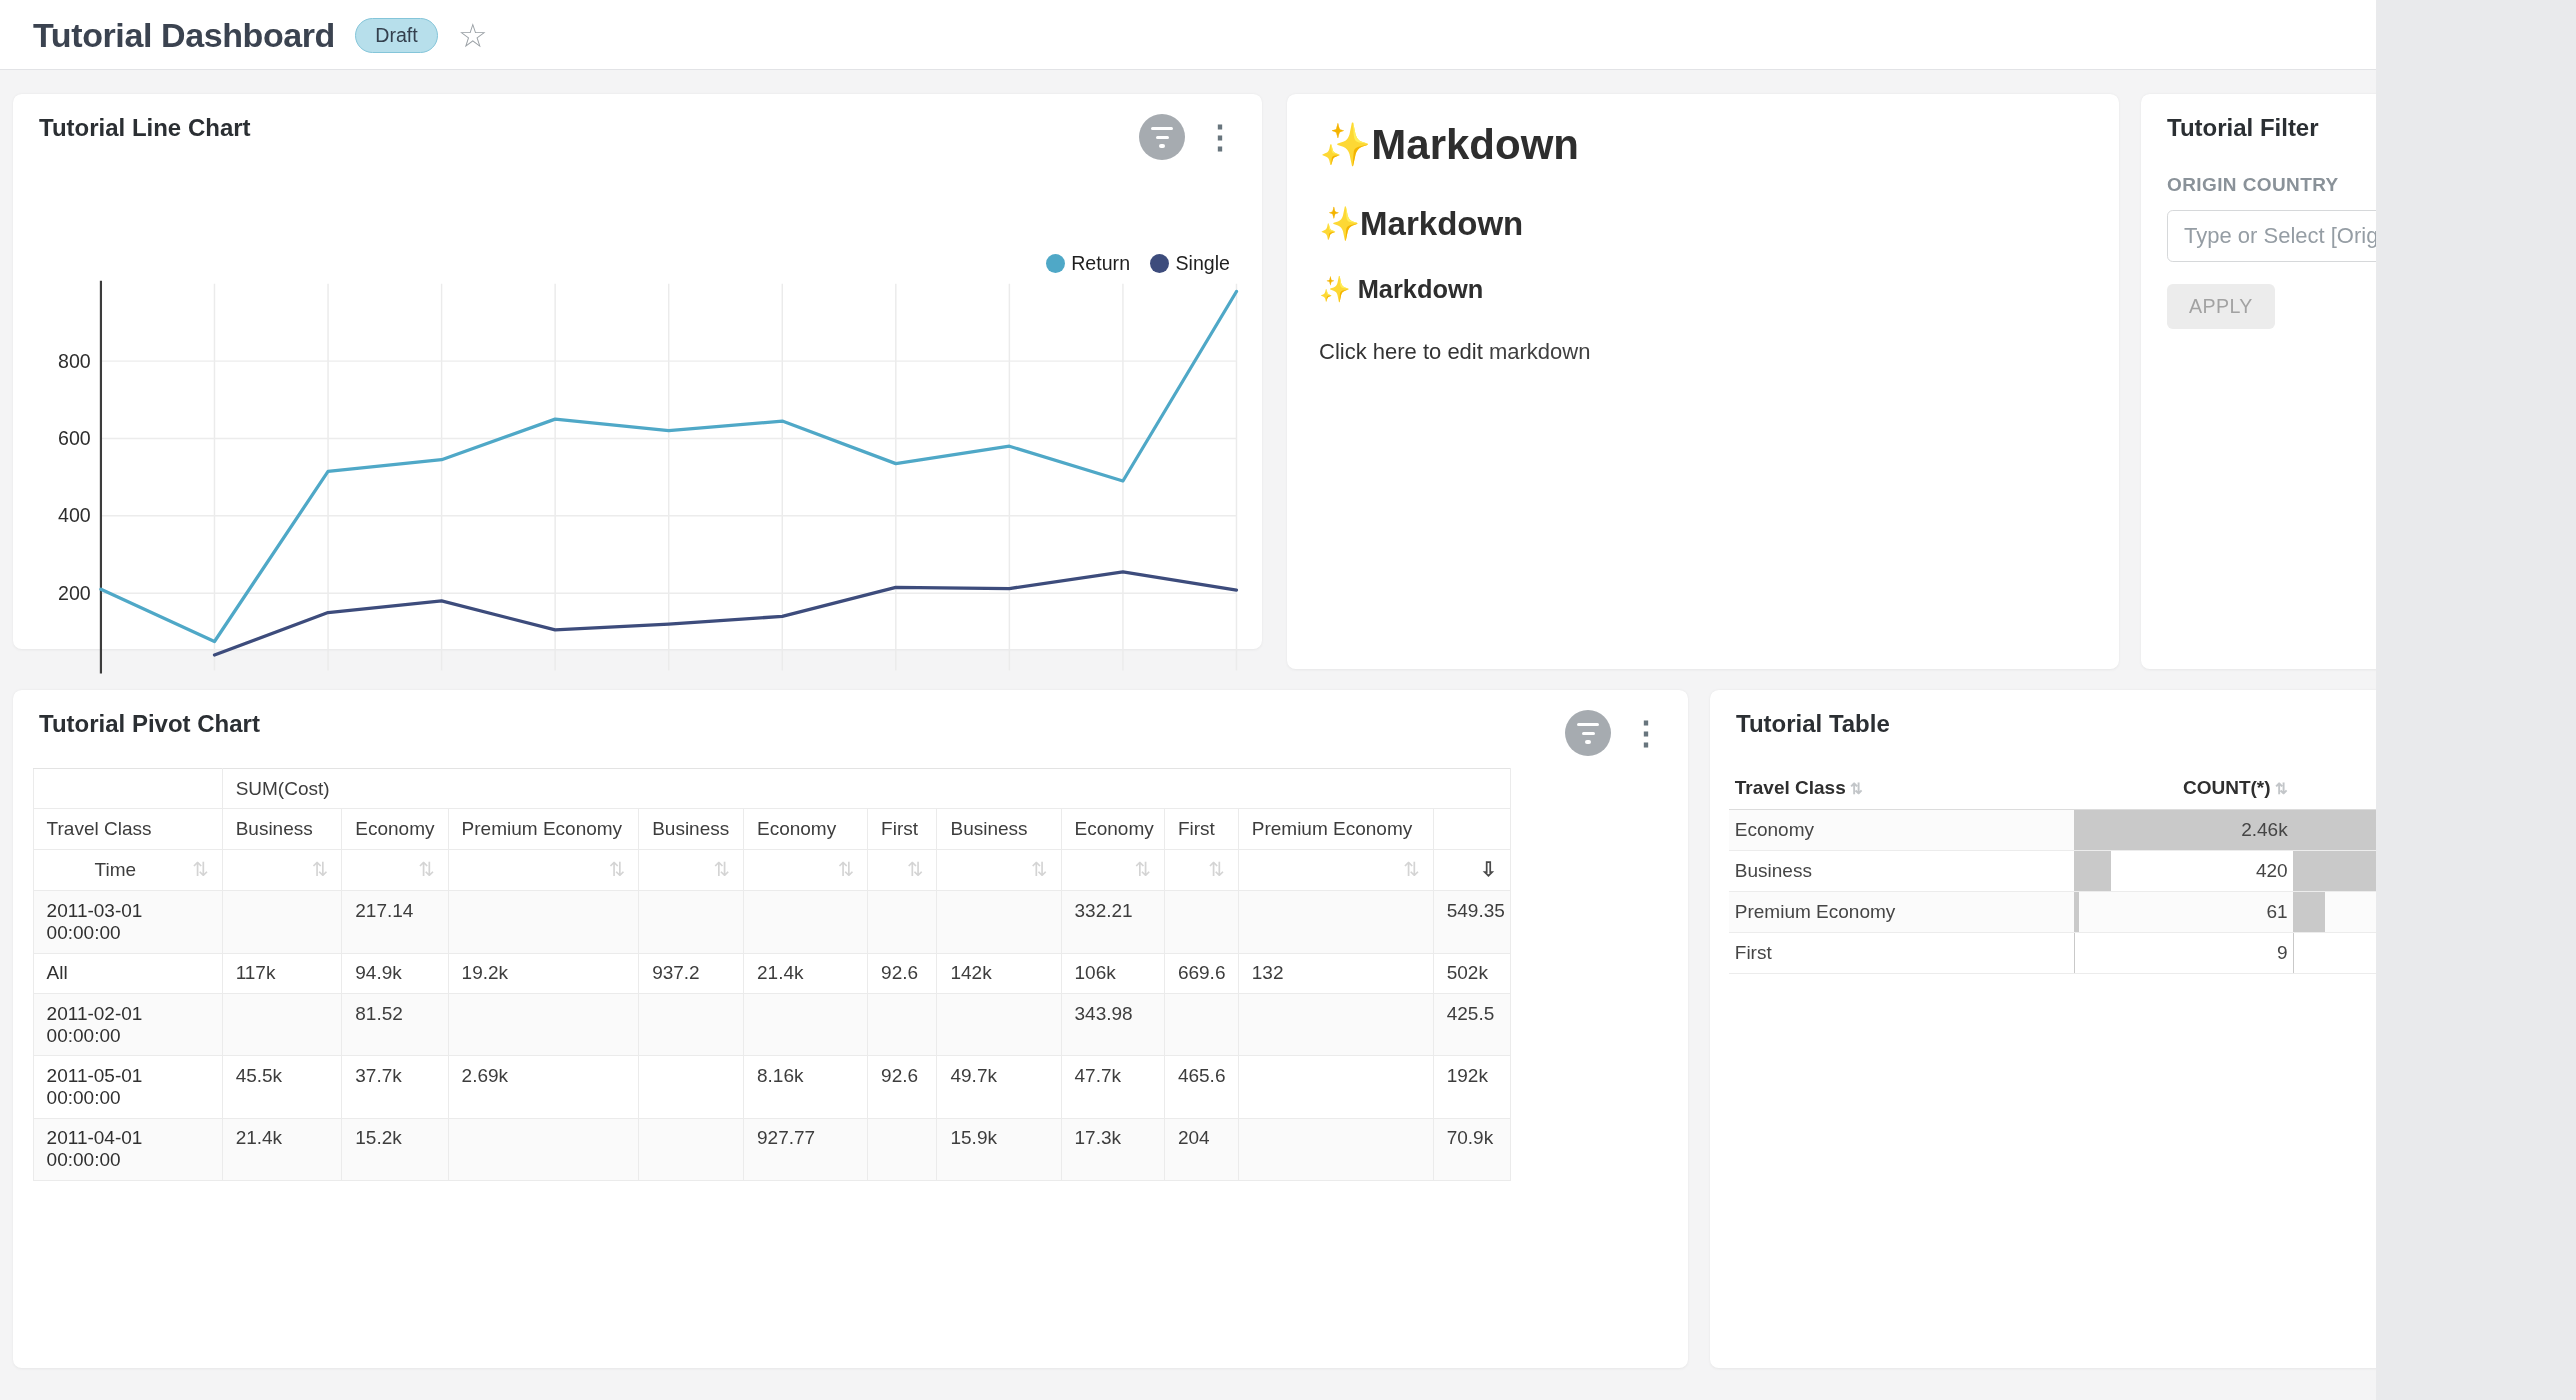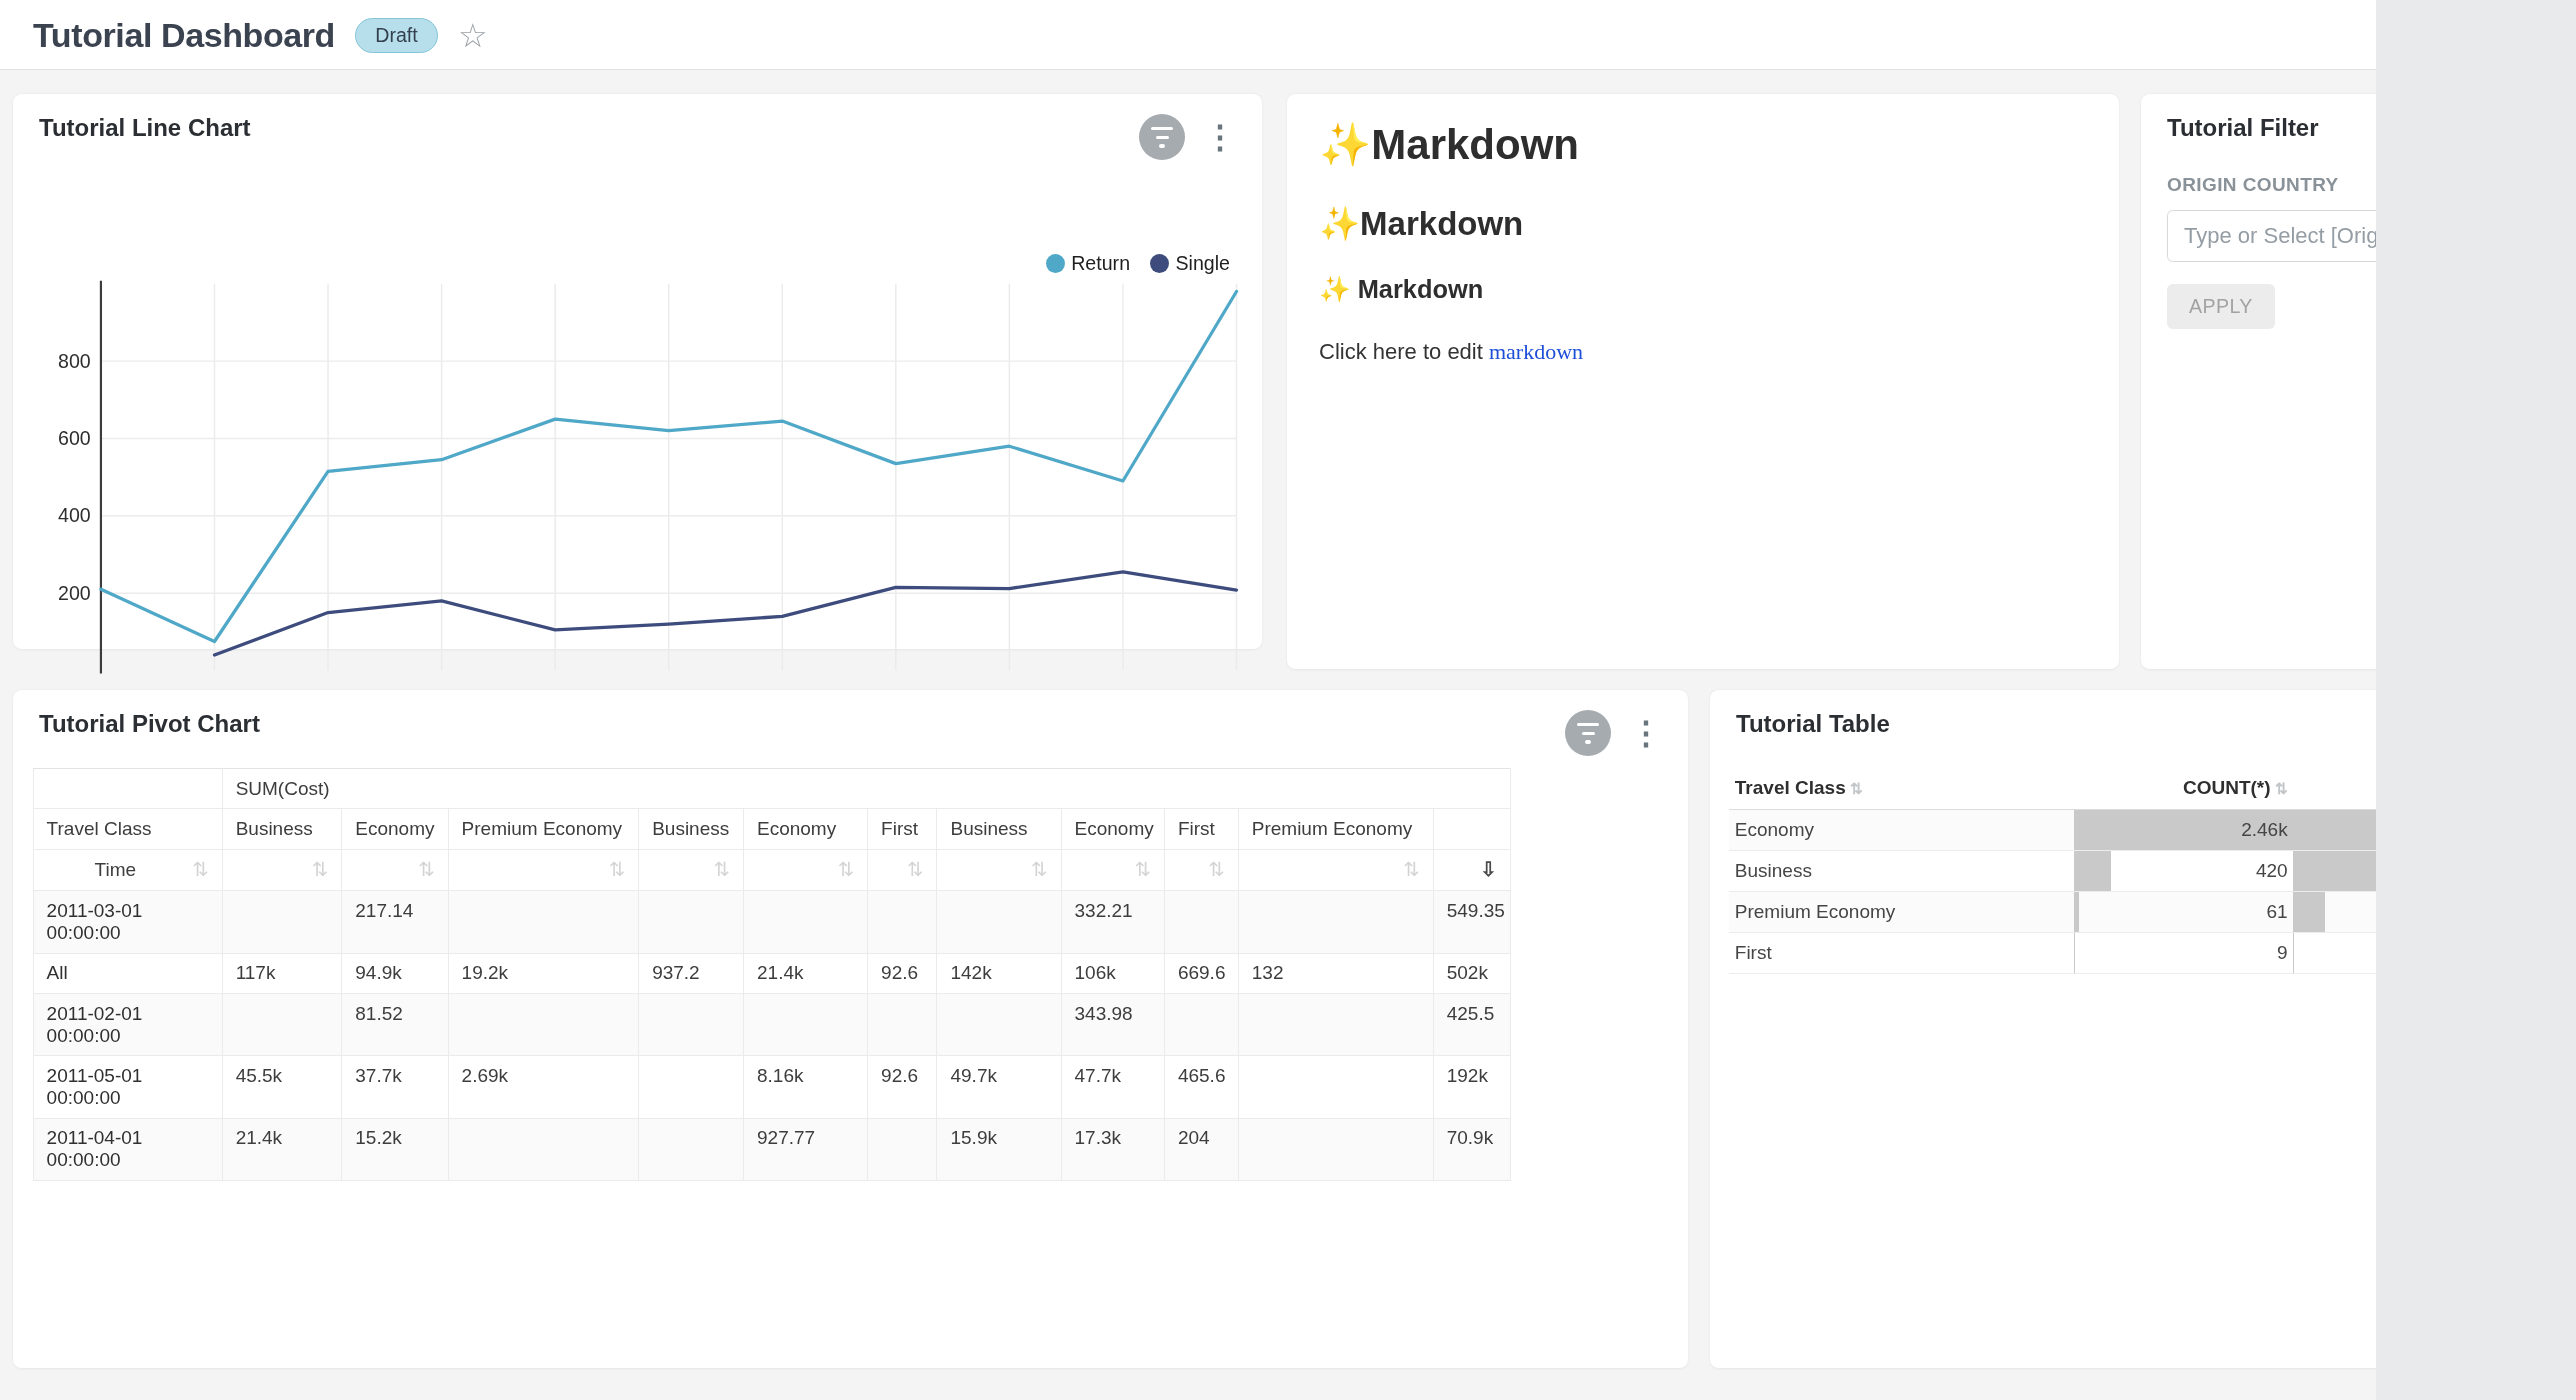--- a/index.html
+++ b/index.html
@@ -46,21 +46,21 @@
   .legend-label { font-size:19.6px; color:#1f1f1f; }
   #line-svg { position:absolute; left:19px; top:181px; }
   svg text { font-family:"Liberation Sans", sans-serif; }
 
   
   .md-body { position:absolute; left:32px; top:26px; right:32px; }
   .md-h1 { font-size:42px; font-weight:700; color:#2e2e2e; margin-bottom:35px; }
   .md-h2 { font-size:33px; font-weight:700; color:#2e2e2e; margin-bottom:30.5px; }
   .md-h3 { font-size:25.4px; font-weight:700; color:#2e2e2e; margin-bottom:35px; }
   .md-p  { font-size:22px; color:#333; }
-  .md-link { color:#1d4ed8; cursor:pointer;font-family:Liberation Serif, serif; }
+  .md-link { color:#404040; cursor:pointer; }
 
   
   .field-label { position:absolute; left:26px; top:80px; font-size:19px; font-weight:600; color:#8a9299; letter-spacing:0.4px; }
   .select-box { position:absolute; left:26px; top:116px; width:340px; height:52px; border:1.5px solid #d6d8da; border-radius:5.8px; background:#fff; display:flex; align-items:center; padding:0 16px; cursor:pointer; }
   .select-placeholder { font-size:22px; color:#959da4; flex:1; white-space:nowrap; overflow:hidden; }
   .select-caret { font-size:17.4px; color:#9aa0a5; }
   .apply-btn { position:absolute; left:26px; top:190px; height:45px; padding:0 22px; background:#ececec; border:none; border-radius:5.8px; font-size:19.6px; color:#a2a2a2; letter-spacing:0.4px; cursor:not-allowed; }
 
   
   .pivot-wrap { position:absolute; left:19.6px; top:78px; width:1478px; }

